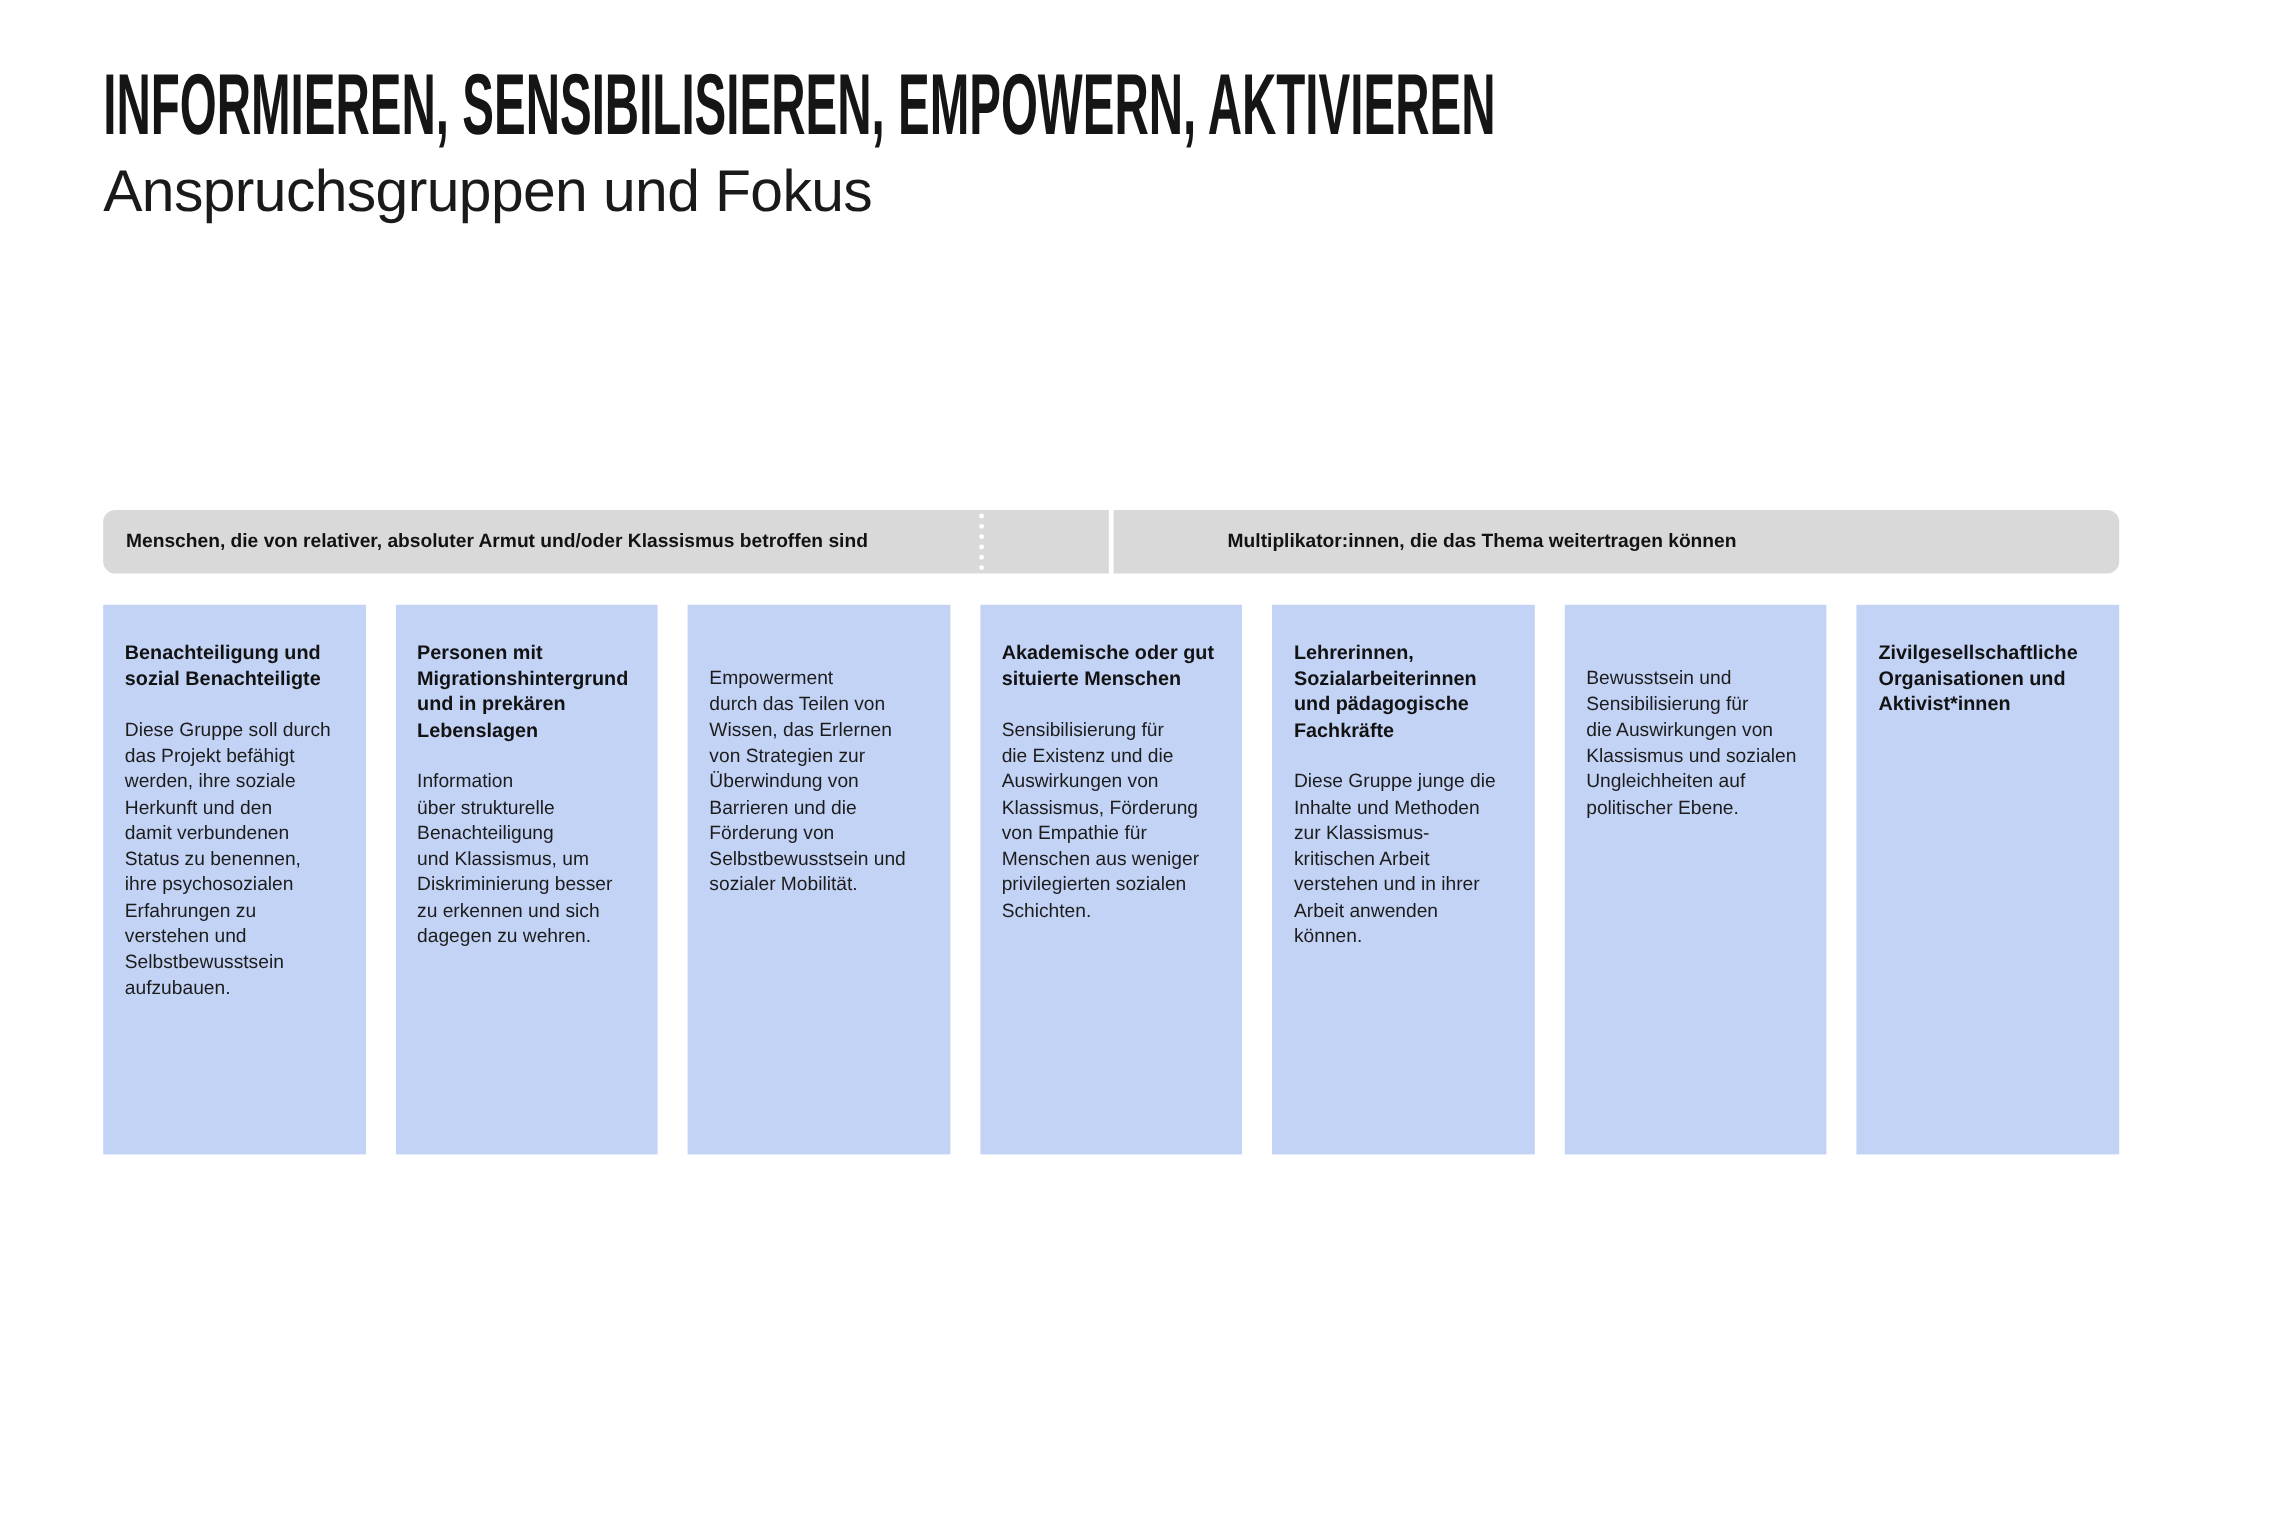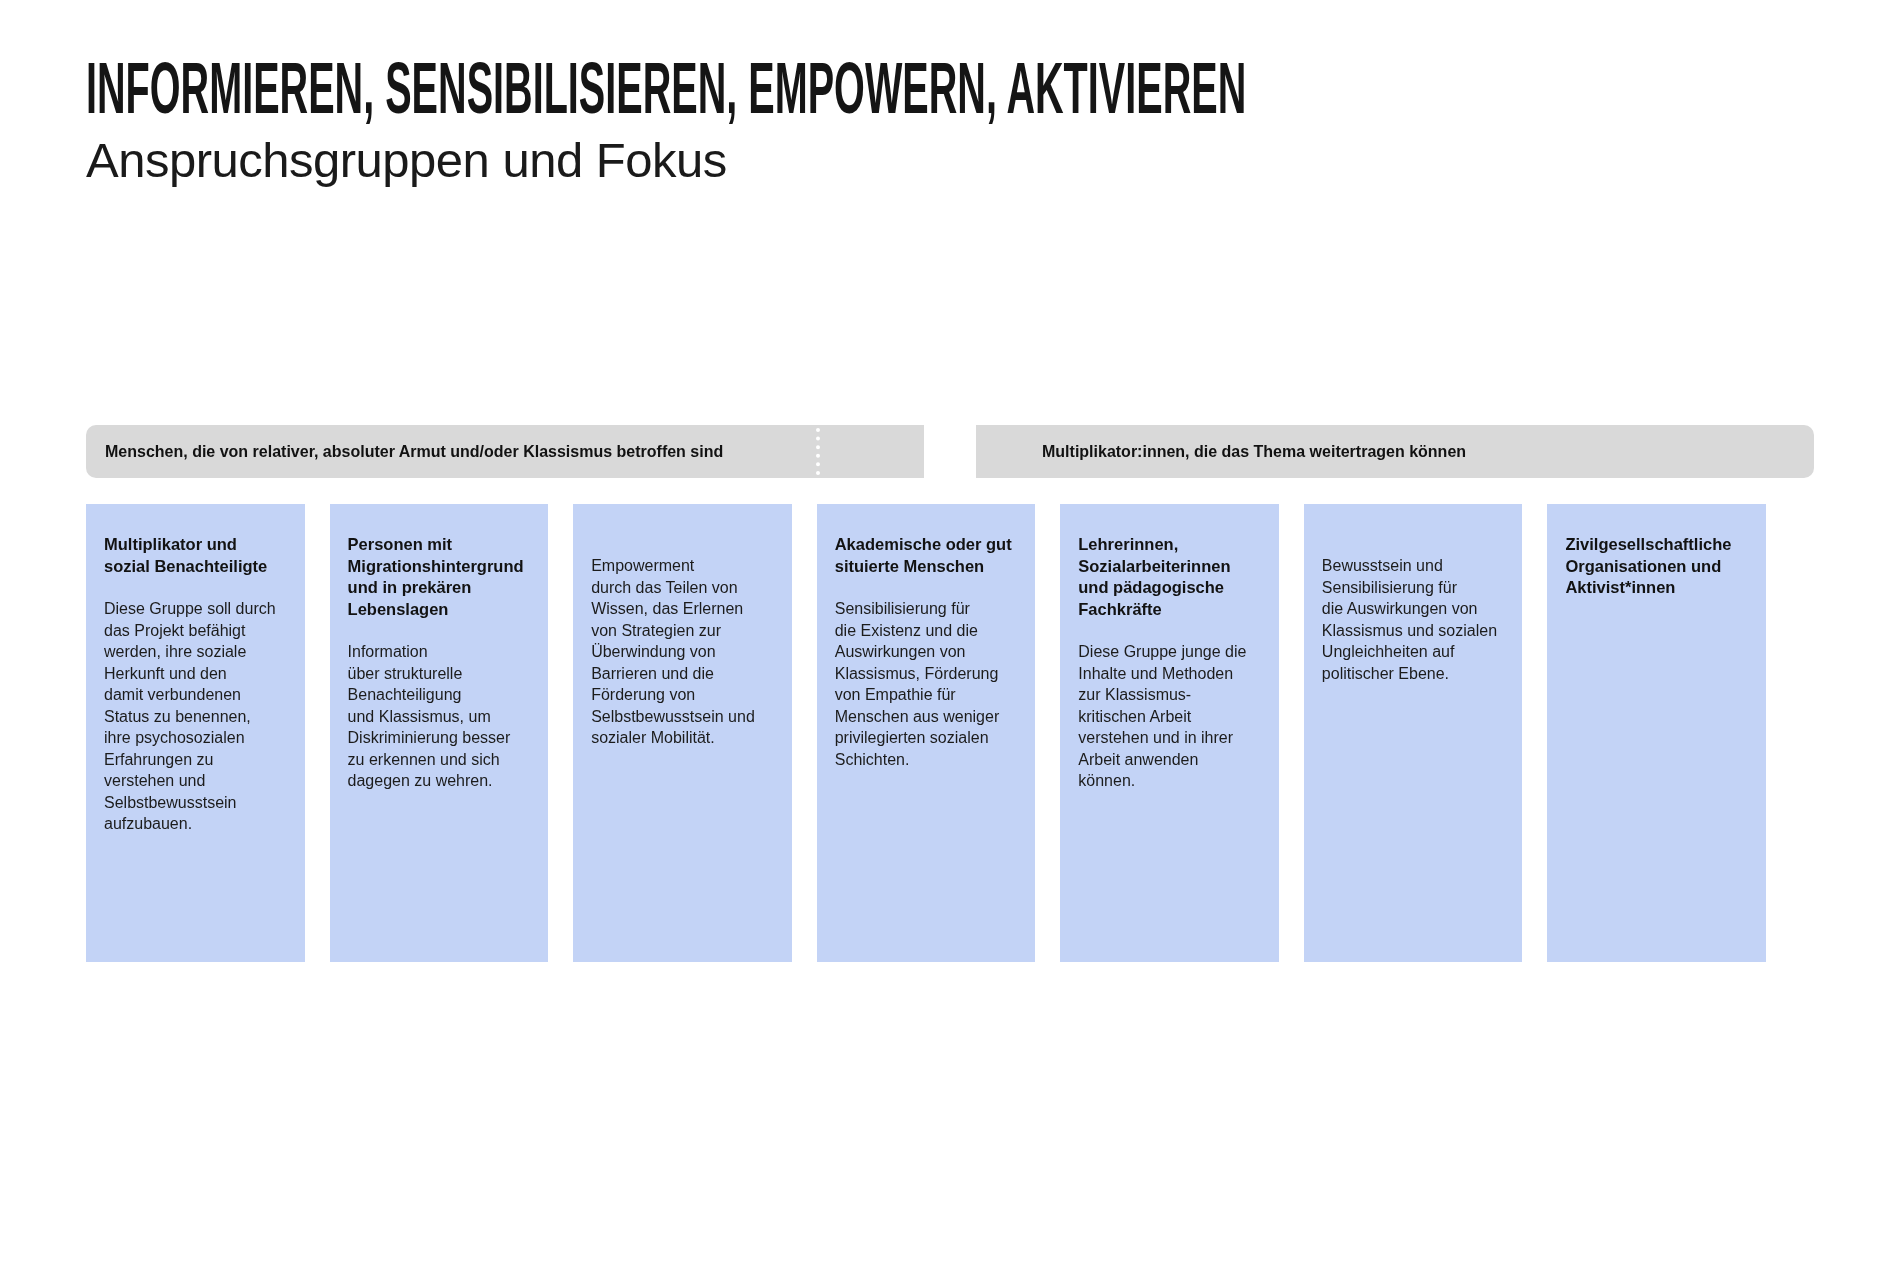--- a/index.html
+++ b/index.html
@@ -65,24 +65,24 @@
     font-weight: 700;
     color: #121212;
   }
   .seg-left {
     left: 0;
     width: 838px;
     border-radius: 10px 0 0 10px;
     padding-left: 19px;
   }
   .seg-right {
-    left: 890px;
+    left: 842px;
     width: 838px;
     border-radius: 0 10px 10px 0;
-    padding-left: 66px;
+    padding-left: 95px;
   }
   .dotline {
     position: absolute;
     top: 3px;
     bottom: 3px;
     height: 47px;
     width: 0;
     border-left: 4px dotted #ffffff;
   }
   .dotline-1 { left: 730px; }
@@ -137,21 +137,21 @@
     </div>
     <div class="seg seg-right">
       <span>Multiplikator:innen, die das Thema weitertragen können</span>
       <div class="dotline dotline-2"></div>
     </div>
   </div>
 
   <div class="cards">
 
     <div class="card">
-      <div class="card-title">Multiplikator und
+      <div class="card-title">Benachteiligung und
 sozial Benachteiligte</div>
       <div class="card-body">Diese Gruppe soll durch
 das Projekt befähigt
 werden, ihre soziale
 Herkunft und den
 damit verbundenen
 Status zu benennen,
 ihre psychosozialen
 Erfahrungen zu
 verstehen und

